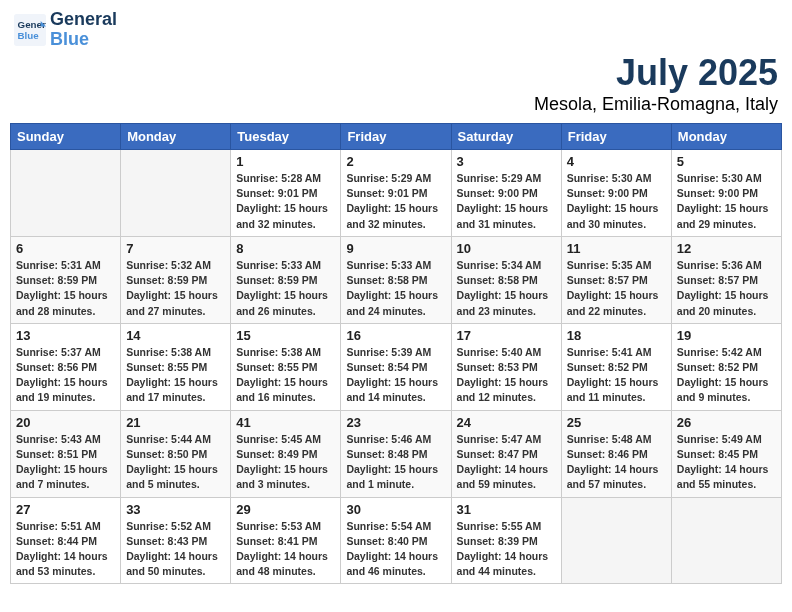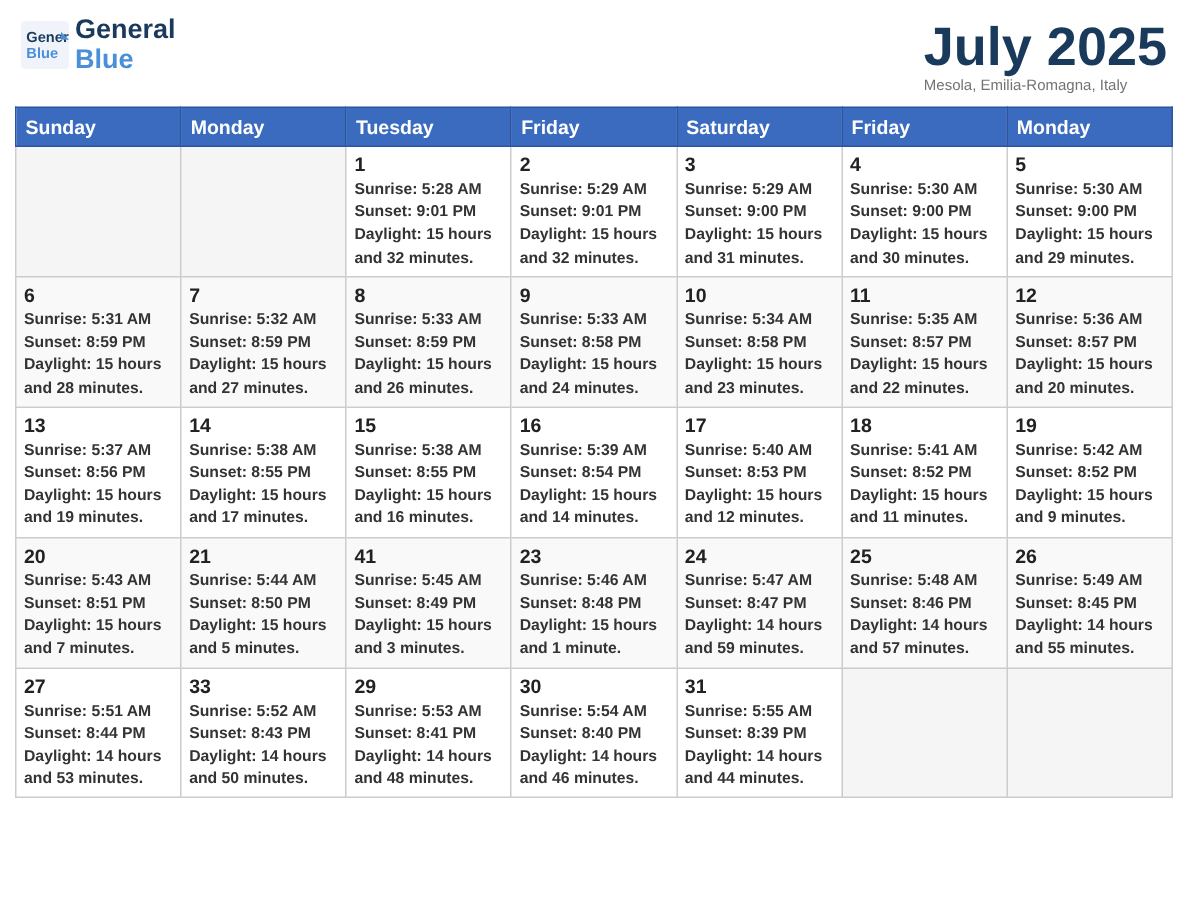--- a/index.html
+++ b/index.html
@@ -29,29 +29,31 @@
     }
     .logo-text span {
       color: #4a90d9;
     }
     .logo-icon {
       width: 32px;
       height: 32px;
       margin-right: 4px;
     }
     .title-block {
+      text-align: right;
+      margin-top: 42px;
     }
     .month-year {
       font-size: 36px;
       font-weight: bold;
       color: #1a3a5c;
     }
     .location {
-      font-size: 10px;
-      color: #737373;
+      font-size: 18px;
+      color: #000000;
     }
     .calendar {
       width: 100%;
       border-collapse: collapse;
       border: 1px solid #ccc;
     }
     .calendar th {
       background: #3a6bbf;
       color: #fff;
       text-align: left;

